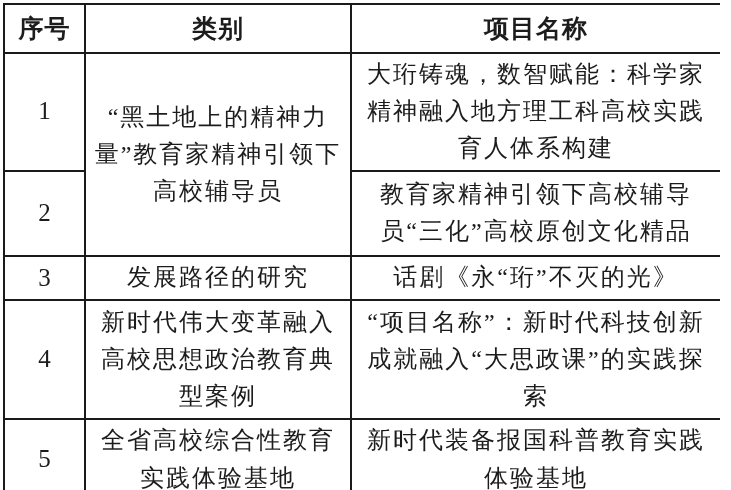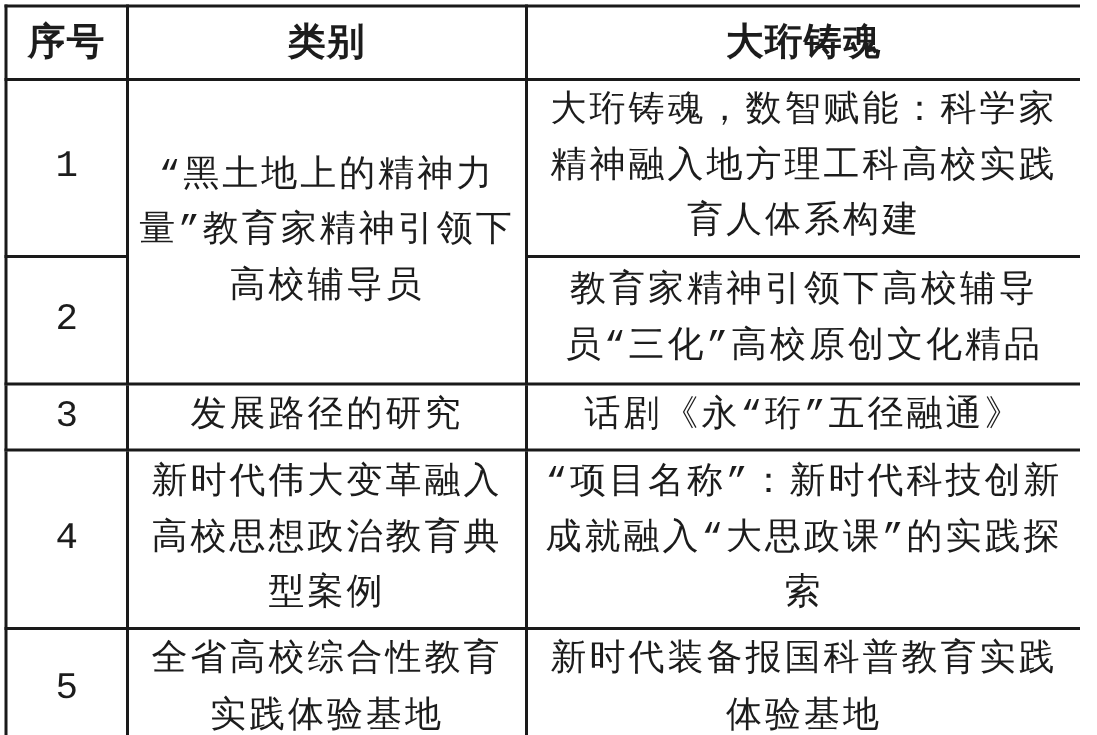--- a/index.html
+++ b/index.html
@@ -30,21 +30,20 @@
   }
   col.c1{ width:81px; }
   col.c2{ width:266px; }
   col.c3{ width:369px; }
   th, td{
     border: 2px solid var(--border);
     text-align: center;
     vertical-align: middle;
     padding: 2px 5px;
     overflow: hidden;
-    font-family: Liberation Mono, monospace;
   }
   
   th.last, td.last{ border-right: none; }
   thead th{
     font-family: "Liberation Sans", "DejaVu Sans", sans-serif;
     font-weight: bold;
     font-size: 25px;
     letter-spacing: 1px;
   }
   tr.r-head{ height:49px; }
@@ -65,37 +64,37 @@
   <table class="awards-table">
     <colgroup>
       <col class="c1">
       <col class="c2">
       <col class="c3">
     </colgroup>
     <thead>
       <tr class="r-head">
         <th>序号</th>
         <th>类别</th>
-        <th class="last">大珩铸魂</th>
+        <th class="last">项目名称</th>
       </tr>
     </thead>
     <tbody>
       <tr class="r1">
         <td class="num">1</td>
         <td rowspan="2">“黑土地上的精神力量”教育家精神引领下高校辅导员</td>
         <td class="last">大珩铸魂，数智赋能：科学家精神融入地方理工科高校实践育人体系构建</td>
       </tr>
       <tr class="r2">
         <td class="num">2</td>
         <td class="last">教育家精神引领下高校辅导员“三化”高校原创文化精品</td>
       </tr>
       <tr class="r3">
         <td class="num">3</td>
         <td>发展路径的研究</td>
-        <td class="last">话剧《永“珩”五径融通》</td>
+        <td class="last">话剧《永“珩”不灭的光》</td>
       </tr>
       <tr class="r4">
         <td class="num">4</td>
         <td>新时代伟大变革融入高校思想政治教育典型案例</td>
         <td class="last">“项目名称”：新时代科技创新成就融入“大思政课”的实践探索</td>
       </tr>
       <tr class="r5">
         <td class="num">5</td>
         <td>全省高校综合性教育实践体验基地</td>
         <td class="last">新时代装备报国科普教育实践体验基地</td>

